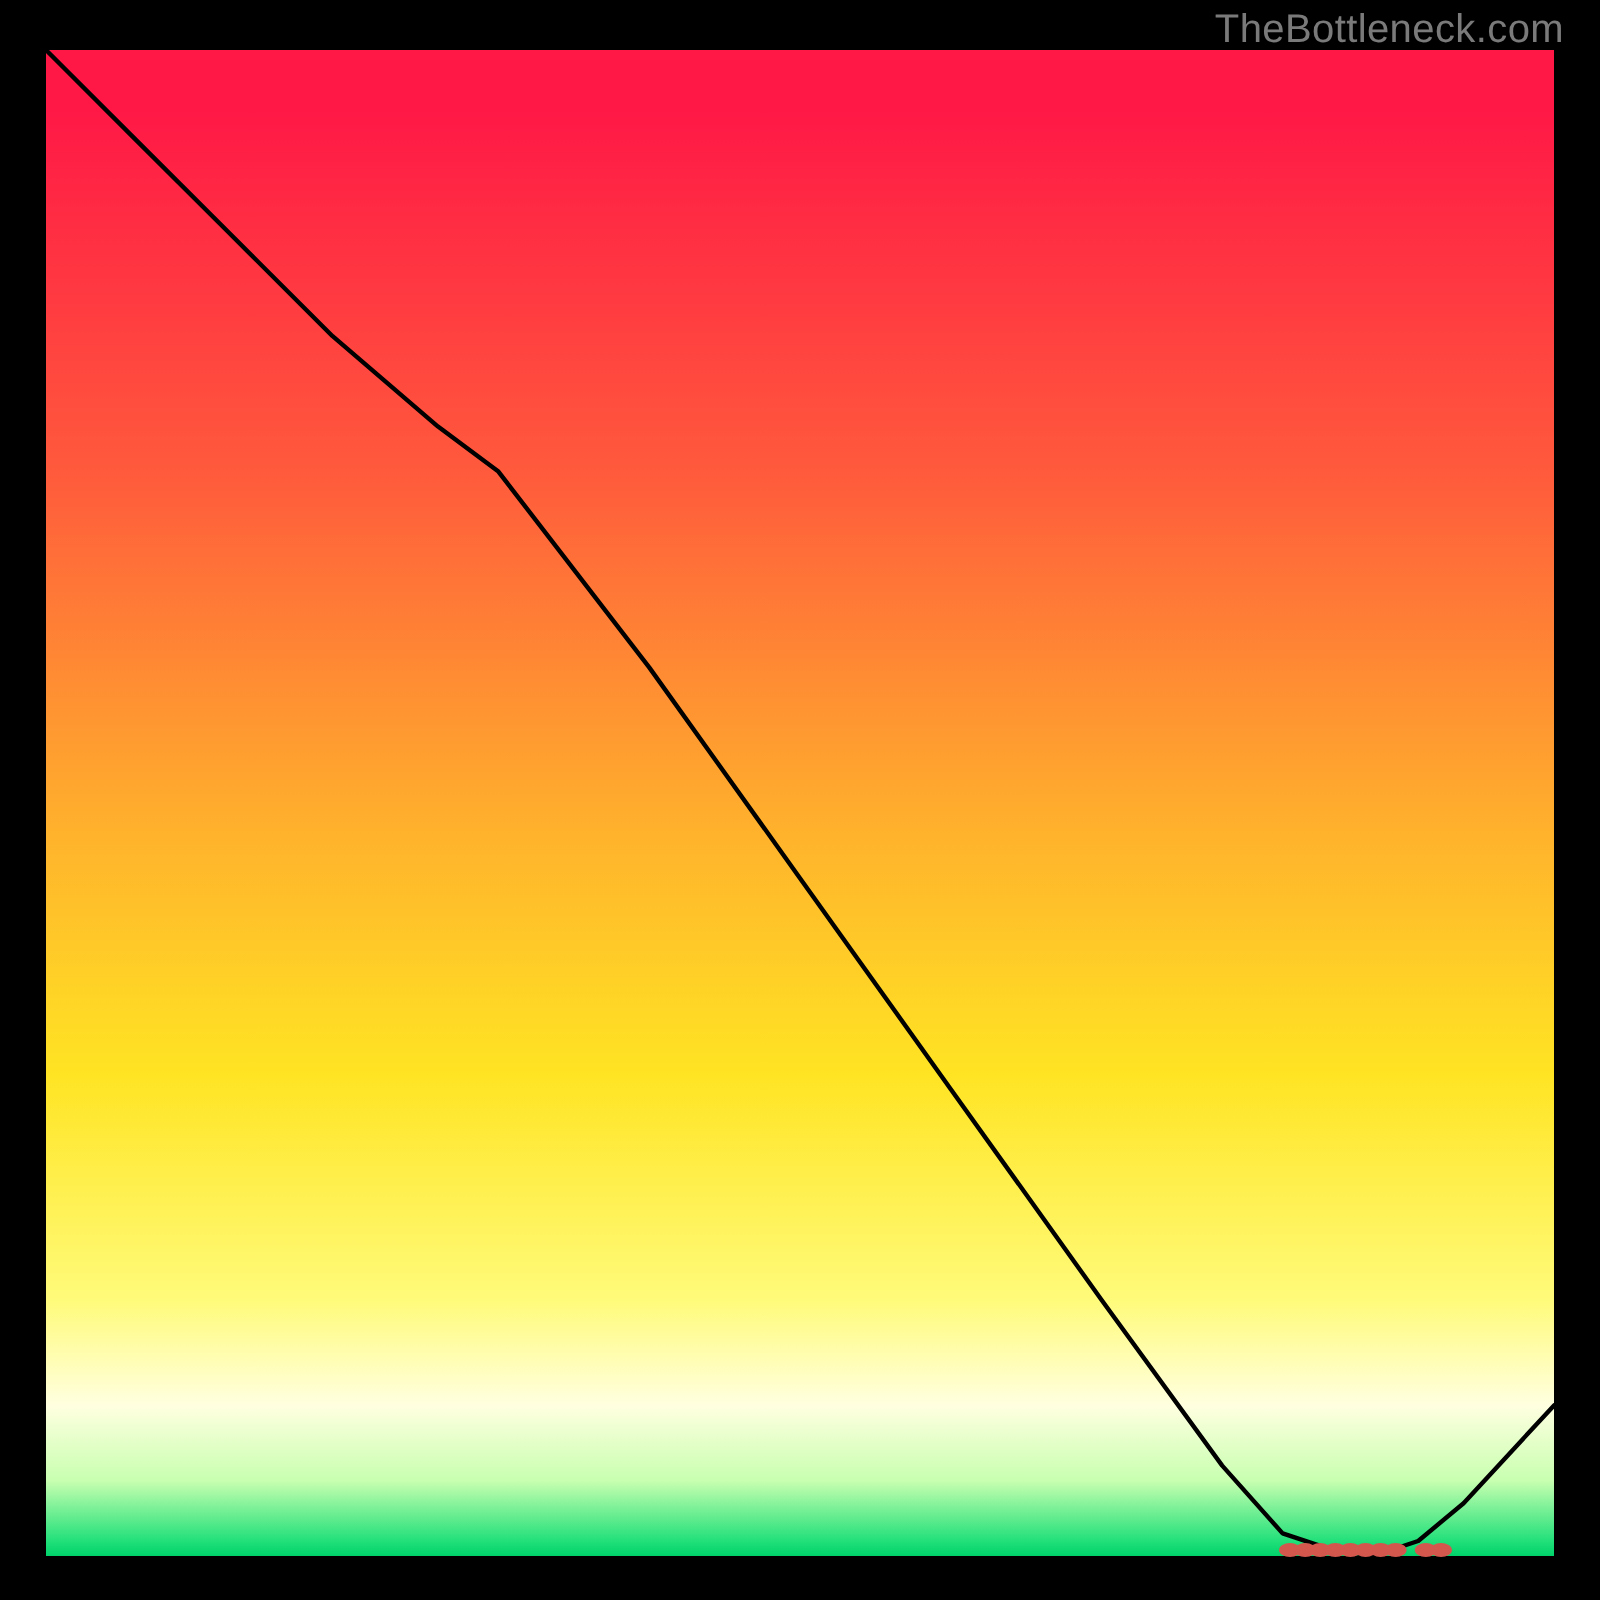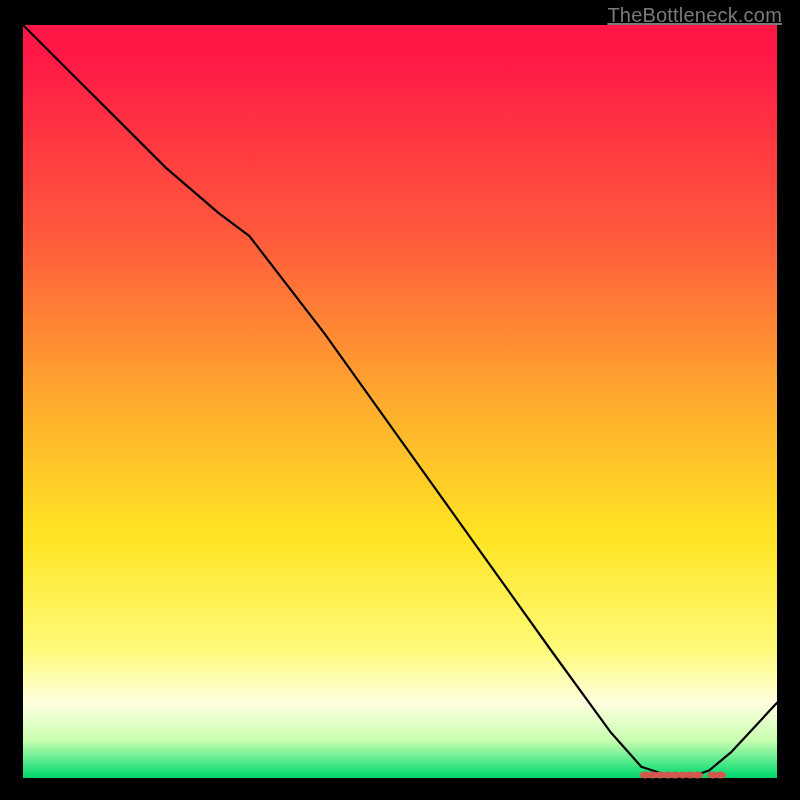--- a/index.html
+++ b/index.html
@@ -19,21 +19,20 @@
   }
   .watermark {
     position: absolute;
     top: 4px;
     right: 18px;
     color: #7a7a7a;
     font-size: 20px;
     font-weight: 400;
     letter-spacing: 0.2px;
     user-select: none;
-    text-decoration: underline;
   }
   .plot-area {
     position: absolute;
     left: 23px;
     top: 25px;
     width: 754px;
     height: 753px;
     
     background: linear-gradient(
       to bottom,

